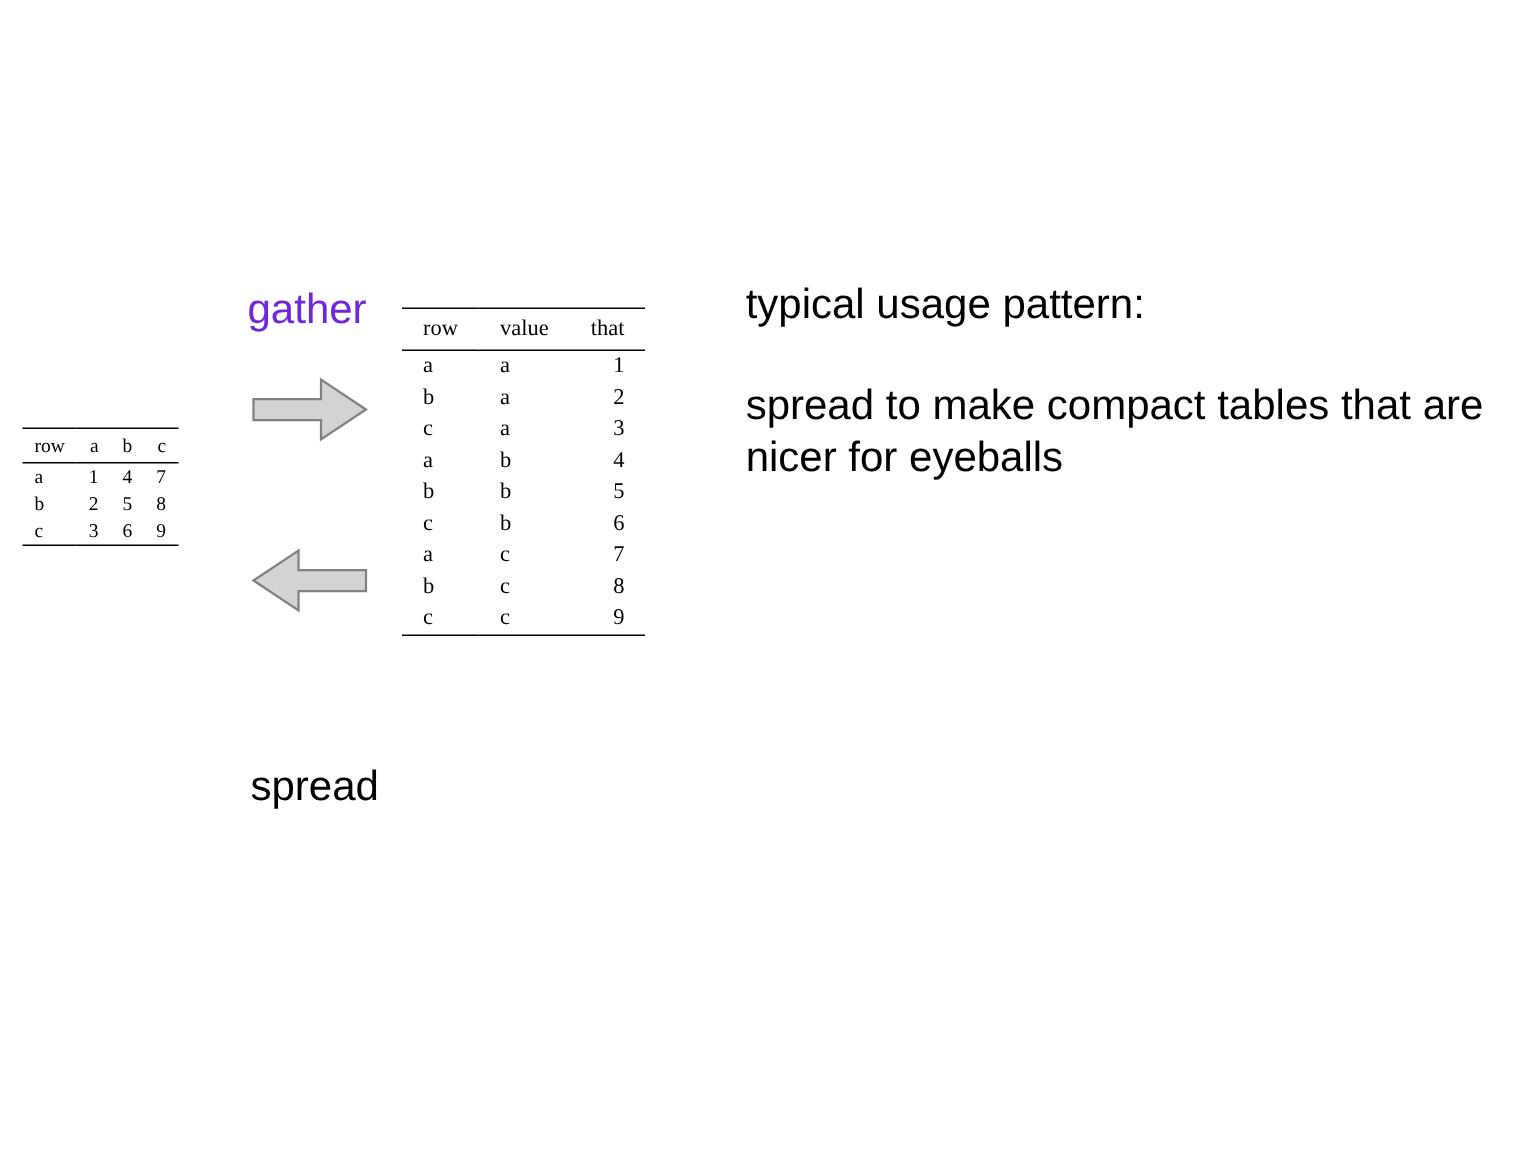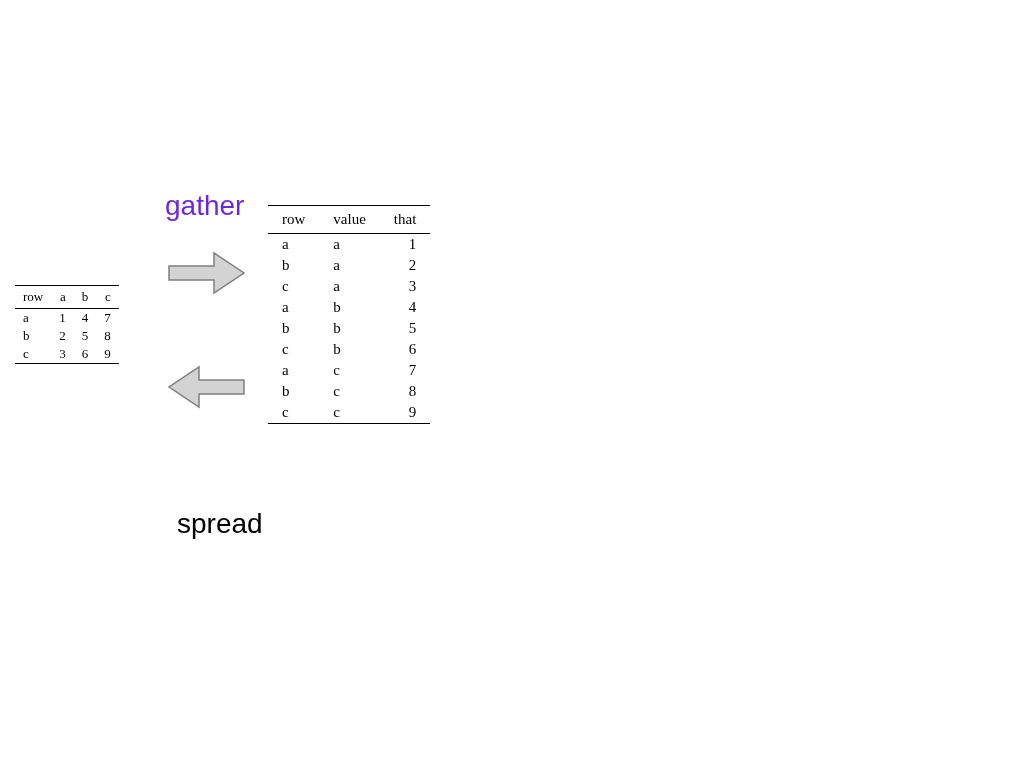--- a/index.html
+++ b/index.html
@@ -29,21 +29,20 @@
       left: 155px;
       font-size: 28px;
       color: #6d28d9;
     }
     .spread-label {
       position: absolute;
       top: 328px;
       left: 157px;
       font-size: 28px;
       color: #000;
-      margin-left: 10px;
     }
     .wide-table {
       position: absolute;
       top: 105px;
       left: 5px;
       font-size: 13px;
       font-family: "Times New Roman", serif;
     }
     .long-table {
       position: absolute;
@@ -206,15 +205,17 @@
             </tr>
         </tbody>
       </table>
     </div>
 
     <div class="spread-label">spread</div>
   </div>
 
   <div class="right-section">
     <div class="desc">
+      <p>typical usage pattern:</p>
+      <p>spread to make compact tables that are nicer for eyeballs</p>
     </div>
   </div>
 </div>
 
 </body></html>

